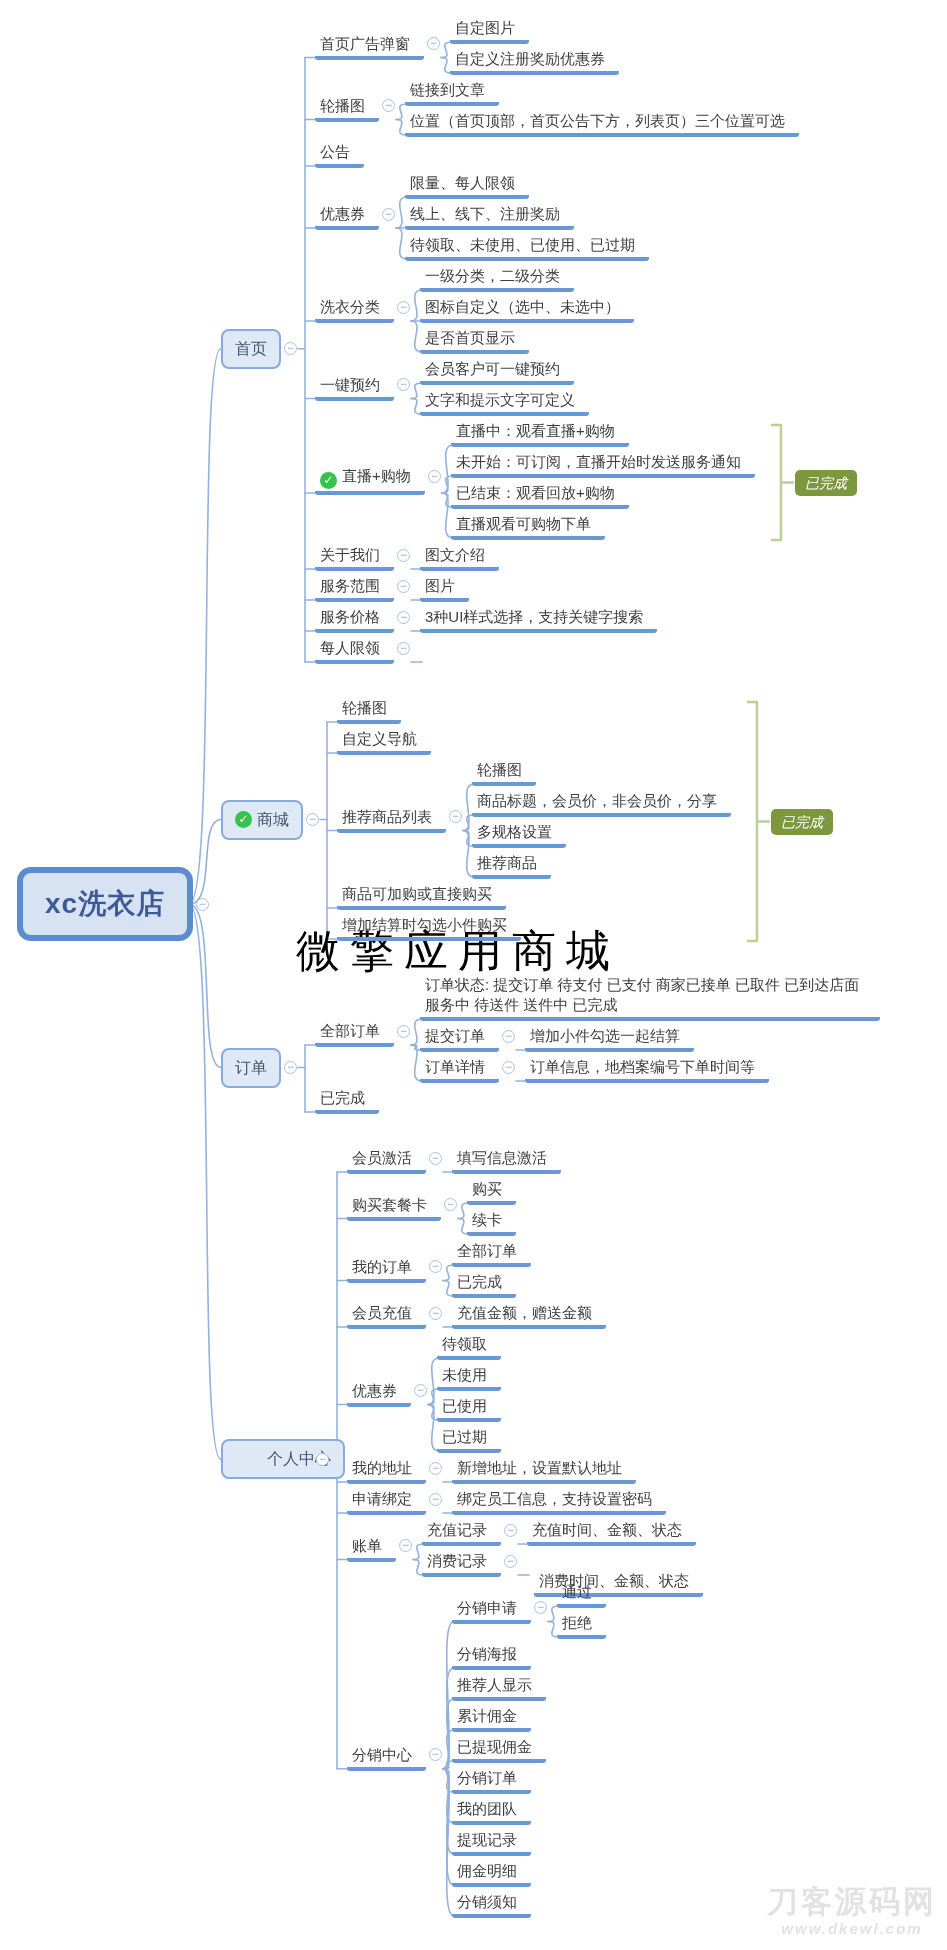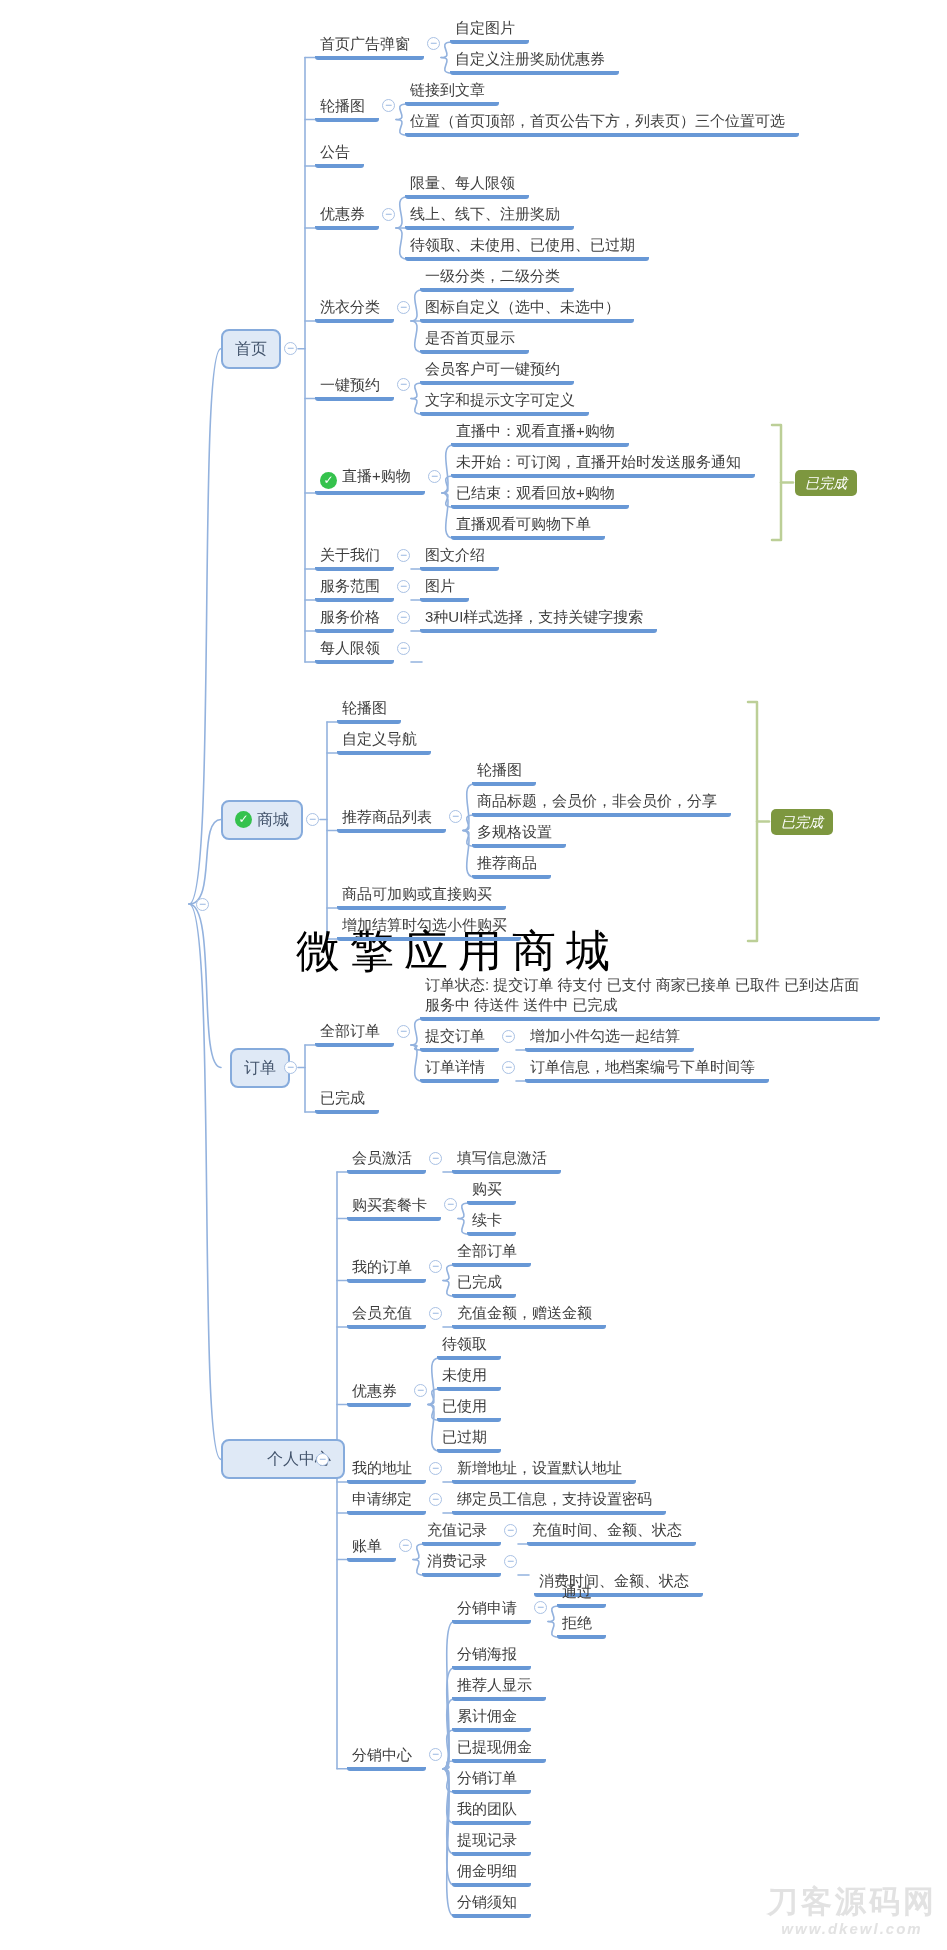--- a/index.html
+++ b/index.html
@@ -144,20 +144,23 @@
       <path d="M 443 1768.75 C 459 1768.75, 436 1885, 454 1885" fill="none" stroke="#93b2de" stroke-width="1.6" stroke-linecap="round" stroke-linejoin="round"></path>
       <path d="M 443 1768.75 C 459 1768.75, 436 1916, 454 1916" fill="none" stroke="#93b2de" stroke-width="1.6" stroke-linecap="round" stroke-linejoin="round"></path>
       <path d="M 548 1621.5 C 564 1621.5, 541 1606, 559 1606" fill="none" stroke="#93b2de" stroke-width="1.6" stroke-linecap="round" stroke-linejoin="round"></path>
       <path d="M 548 1621.5 C 564 1621.5, 541 1637, 559 1637" fill="none" stroke="#93b2de" stroke-width="1.6" stroke-linecap="round" stroke-linejoin="round"></path>
     </svg>
   <div class="wm-center">微擎应用商城</div>
   <div class="logo">
     <div class="t">刀客源码网</div>
     <div class="u">www.dkewl.com</div>
   </div>
+<div class="node root" style="left: 17px; top: 867.062px;">
+      <span>xc洗衣店</span>
+    </div>
     <div class="node box" style="left: 221px; top: 328.75px;">
       <span>首页</span>
     </div>
     <div class="node line" style="left: 315px; top: 33.5px;"><span>首页广告弹窗</span></div>
     <div class="node line" style="left: 450px; top: 18px;"><span>自定图片</span></div>
     <div class="node line" style="left: 450px; top: 49px;"><span>自定义注册奖励优惠券</span></div>
     <div class="node line" style="left: 315px; top: 95.5px;"><span>轮播图</span></div>
     <div class="node line" style="left: 405px; top: 80px;"><span>链接到文章</span></div>
     <div class="node line" style="left: 405px; top: 111px;"><span>位置（首页顶部，首页公告下方，列表页）三个位置可选</span></div>
     <div class="node line" style="left: 315px; top: 142px;"><span>公告</span></div>
@@ -190,21 +193,21 @@
     </div>
     <div class="node line" style="left: 337px; top: 698px;"><span>轮播图</span></div>
     <div class="node line" style="left: 337px; top: 729px;"><span>自定义导航</span></div>
     <div class="node line" style="left: 337px; top: 806.5px;"><span>推荐商品列表</span></div>
     <div class="node line" style="left: 472px; top: 760px;"><span>轮播图</span></div>
     <div class="node line" style="left: 472px; top: 791px;"><span>商品标题，会员价，非会员价，分享</span></div>
     <div class="node line" style="left: 472px; top: 822px;"><span>多规格设置</span></div>
     <div class="node line" style="left: 472px; top: 853px;"><span>推荐商品</span></div>
     <div class="node line" style="left: 337px; top: 884px;"><span>商品可加购或直接购买</span></div>
     <div class="node line" style="left: 337px; top: 915px;"><span>增加结算时勾选小件购买</span></div>
-    <div class="node box" style="left: 230px; top: 1047.5px; align-items: center;">
+    <div class="node box" style="left: 221px; top: 1047.5px; align-items: center;">
       <span>订单</span>
     </div>
     <div class="node line" style="left: 315px; top: 1021px;"><span>全部订单</span></div>
     <div class="node line wrap" style="width: 460px; left: 420px; top: 975px;"><span>订单状态: 提交订单 待支付 已支付 商家已接单 已取件 已到达店面 服务中 待送件 送件中 已完成</span></div>
     <div class="node line" style="left: 420px; top: 1026px;"><span>提交订单</span></div>
     <div class="node line" style="left: 525px; top: 1026px;"><span>增加小件勾选一起结算</span></div>
     <div class="node line" style="left: 420px; top: 1057px;"><span>订单详情</span></div>
     <div class="node line" style="left: 525px; top: 1057px;"><span>订单信息，地档案编号下单时间等</span></div>
     <div class="node line" style="left: 315px; top: 1088px;"><span>已完成</span></div>
     <div class="node box" style="left: 221px; top: 1439.38px; padding-left: 44px;">

